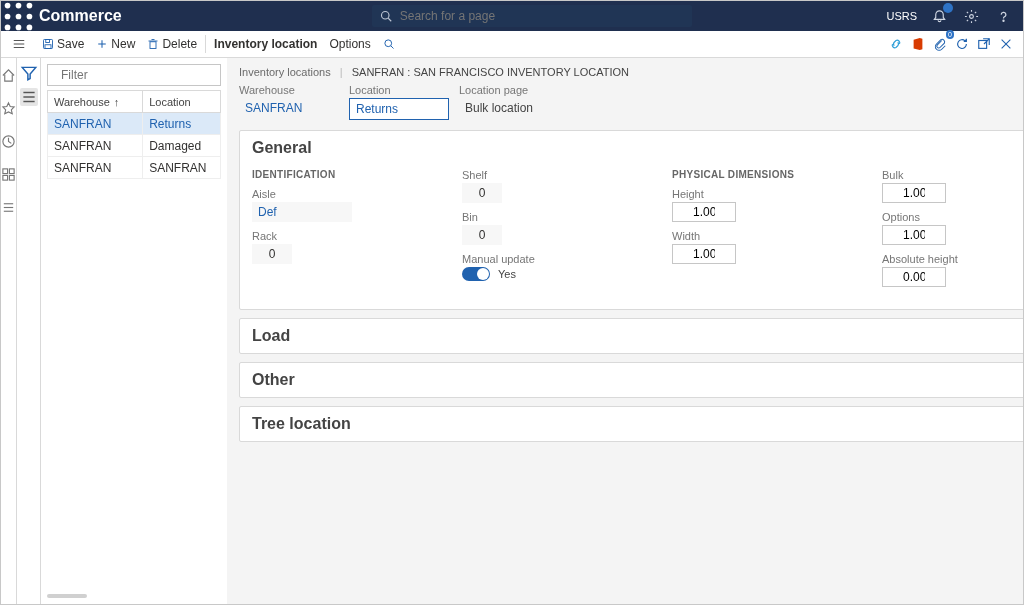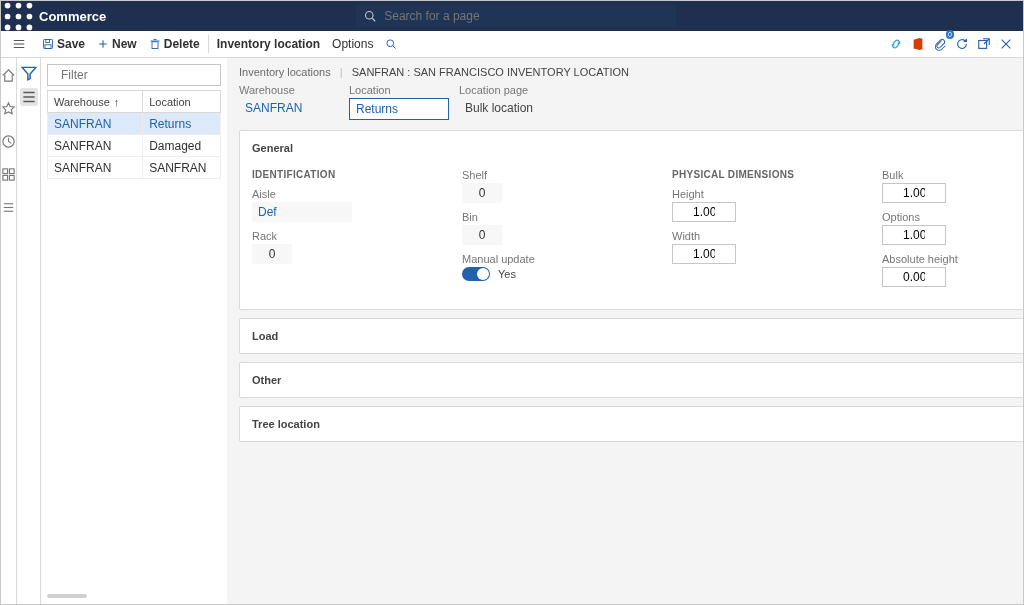--- a/index.html
+++ b/index.html
@@ -8,36 +8,36 @@
     --muted:#666; --header-h:30px; --action-h:27px; --leftrail:35px;
     --gridrail:24px;
   }
   *{box-sizing:border-box;font-family:"Segoe UI","SegoeUI",Arial,sans-serif;}
   html,body{margin:0;padding:0;height:100%;background:#fff;color:var(--text);}
   body{width:1024px;height:605px;overflow:hidden;border:1px solid #c8c8c8;position:relative;font-size:12px;}
 
   
   .hdr{display:flex;align-items:center;height:var(--header-h);background:var(--navy);color:#fff;}
   .hdr .waffle{width:var(--leftrail);display:flex;align-items:center;justify-content:center;}
-  .hdr .app{font-size:13px;font-weight:600;padding-left:3px;}
+  .hdr .app{font-size:16px;font-weight:600;padding-left:3px;}
   .hdr .spacer{flex:1;}
   .hdr .search{width:320px;margin-left:250px;display:flex;align-items:center;background:#203555;height:22px;border-radius:2px;padding:0 8px;color:#cfd6e2;}
   .hdr .search svg{width:12px;height:12px;margin-right:6px;opacity:.9;}
   .hdr .search input{flex:1;background:transparent;border:none;outline:none;color:#fca5a5;font-size:12px;}
   .hdr .right{display:flex;align-items:center;gap:12px;padding:0 10px;}
   .hdr .user{font-size:11px;}
   .iconbtn{display:flex;align-items:center;justify-content:center;width:20px;height:20px;color:#cfd6e2;position:relative;}
   .iconbtn svg{width:15px;height:15px;}
   .badge{position:absolute;top:-3px;right:-4px;background:#2e73c6;color:#fff;border-radius:7px;font-size:8px;min-width:10px;height:10px;display:flex;align-items:center;justify-content:center;}
 
   
   .action{display:flex;align-items:center;height:var(--action-h);background:#fff;border-bottom:1px solid var(--border);padding:0 6px 0 0;}
   .ham{width:var(--leftrail);height:100%;display:flex;align-items:center;justify-content:center;}
   .action .seg{display:flex;align-items:center;height:100%;}
-  .action .btn{display:flex;align-items:center;gap:3px;padding:0 6px;height:100%;font-size:12px;color:var(--text);font-weight:bold;}
+  .action .btn{display:flex;align-items:center;gap:3px;padding:0 6px;height:100%;font-size:12px;color:var(--text);}
   .action .btn svg{width:12px;height:12px;color:var(--blue);}
   .action .sep{width:1px;height:18px;background:var(--border);margin:0 2px;}
   .action .btn.plain{font-weight:400;}
   .action .btn.bold{font-weight:600;}
   .action .grow{flex:1;}
   .action .rbtn{display:flex;align-items:center;justify-content:center;width:22px;height:22px;color:#2062af;position:relative;}
   .action .rbtn svg{width:14px;height:14px;}
   .smallbadge{position:absolute;top:-3px;right:-3px;background:#2e73c6;color:#fff;border-radius:7px;font-size:7px;padding:0 2px;height:9px;line-height:9px;}
 
   
@@ -68,21 +68,21 @@
   .crumb .cur{color:#444;}
   .hdrfields{display:flex;gap:10px;margin-bottom:10px;}
   .field{display:flex;flex-direction:column;}
   .field label{font-size:11px;color:#767676;margin-bottom:2px;}
   .field .ro{font-size:12px;color:#2062af;padding:3px 6px;}
   .field .robk{font-size:12px;color:#444;padding:3px 6px;}
   .field input.txt{border:1px solid #2062af;height:22px;width:100px;padding:0 6px;color:#2062af;font-size:12px;outline:none;}
   
   .card{background:#fff;border:1px solid var(--border);border-radius:2px;margin-bottom:8px;}
   .cardhdr{display:flex;align-items:center;justify-content:space-between;height:34px;padding:0 12px;}
-  .cardhdr .title{font-weight:600;font-size:11px;color:#444;}
+  .cardhdr .title{font-weight:600;font-size:16px;color:#444;}
   .cardhdr .chev{color:#888;}
   .cardbody{padding:4px 12px 14px 12px;display:flex;gap:40px;}
   .col{flex:1;padding-right:20px;}
   .subhead{font-size:10px;font-weight:700;color:#666;letter-spacing:.3px;margin-bottom:8px;}
   .ff{display:flex;flex-direction:column;margin-bottom:8px;}
   .ff label{font-size:11px;color:#767676;margin-bottom:2px;}
   .ff .val{height:20px;display:flex;align-items:center;justify-content:flex-end;padding:0 6px;background:#f7f7f7;width:64px;font-size:12px;}
   .ff .val.left{justify-content:flex-start;width:100px;background:#f7f7f7;color:#2062af;}
   .ff .num{height:20px;width:64px;border:1px solid var(--border2);text-align:right;padding:0 20px;font-size:12px;}
   .toggle{display:flex;align-items:center;gap:8px;}
@@ -109,20 +109,42 @@
   </div>
   <div class="app">Commerce</div>
   <div class="search">
     <svg viewBox="0 0 16 16" fill="none" stroke="currentColor" stroke-width="1.5">
         <circle cx="7" cy="7" r="5"></circle>
         <line x1="11" y1="11" x2="15" y2="15"></line>
       </svg>
     <input placeholder="Search for a page" style="">
   </div>
   <div class="spacer"></div>
+  <div class="right">
+    <div class="user">USRS</div>
+    <div class="iconbtn">
+      <svg viewBox="0 0 16 16" fill="none" stroke="currentColor" stroke-width="1.2">
+          <path d="M8 2a4 4 0 0 0-4 4v3l-1.5 2h11L12 9V6a4 4 0 0 0-4-4z"></path>
+          <path d="M6.5 12a1.5 1.5 0 0 0 3 0"></path>
+        </svg>
+      <div class="badge"></div>
+    </div>
+    <div class="iconbtn">
+      <svg viewBox="0 0 16 16" fill="none" stroke="currentColor" stroke-width="1.2">
+          <circle cx="8" cy="8" r="2"></circle>
+          <path d="M8 1v2M8 13v2M1 8h2M13 8h2M3 3l1.4 1.4M11.6 11.6 13 13M3 13l1.4-1.4M11.6 4.4 13 3"></path>
+        </svg>
+    </div>
+    <div class="iconbtn">
+      <svg viewBox="0 0 16 16" fill="none" stroke="currentColor" stroke-width="1.3">
+          <path d="M5.5 6a2.5 2.5 0 1 1 3.5 2.3c-.8.4-1 .9-1 1.7"></path>
+          <circle cx="8" cy="12.5" r=".6" fill="currentColor"></circle>
+        </svg>
+    </div>
+  </div>
 </div>
 
 <div class="action">
   <div class="ham">
     <svg viewBox="0 0 16 16" width="14" height="14" stroke="#555" stroke-width="1.2">
         <line x1="2" y1="4" x2="14" y2="4"></line>
         <line x1="2" y1="8" x2="14" y2="8"></line>
         <line x1="2" y1="12" x2="14" y2="12"></line>
       </svg>
   </div>

